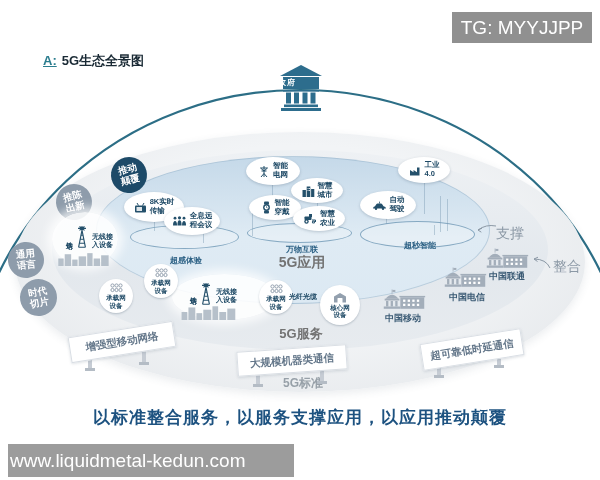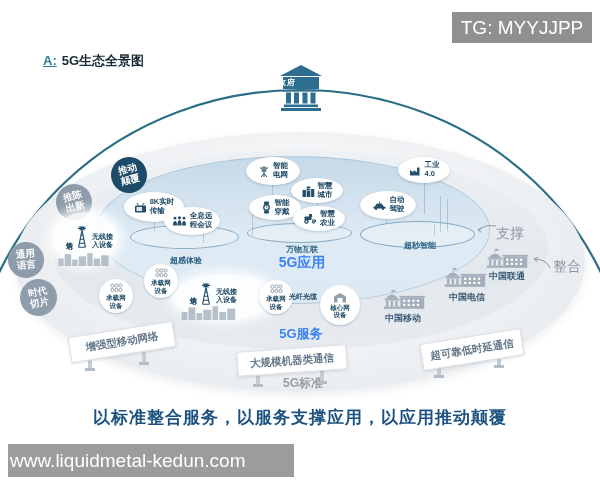--- a/index.html
+++ b/index.html
@@ -26,21 +26,21 @@
     align-items:center;justify-content:center;font-weight:bold;font-size:9.5px;line-height:1.15;}
   .badge-dark{background:#1d4a68;}
   .badge-grey{background:#8e9cab;}
   
   .circle{position:absolute;background:#fff;border-radius:50%;display:flex;flex-direction:column;
     align-items:center;justify-content:center;gap:1px;box-shadow:0 1px 2px rgba(70,90,110,.3);}
   .clabel{font-size:6.5px;font-weight:bold;color:#1e4965;line-height:1.1;text-align:center;}
   .clabel span{display:block;}
   
   .sublabel{position:absolute;font-size:8px;font-weight:bold;color:#2a5f83;text-align:center;}
-  .big-blue{position:absolute;font-weight:bold;color:#3b82f6;text-align:center;}
+  .big-blue{position:absolute;font-weight:bold;color:#737373;text-align:center;}
   .ops-label{position:absolute;font-size:9px;font-weight:bold;color:#3a5a74;text-align:center;white-space:nowrap;}
   .ann{position:absolute;font-size:14px;color:#8b98a5;}
   .sign{position:absolute;background:#fff;border:1px solid #d9dee4;display:flex;align-items:center;
     justify-content:center;font-size:10.5px;font-weight:bold;color:#64778a;white-space:nowrap;
     box-shadow:0 1px 3px rgba(70,90,110,.2);}
   .post{position:absolute;width:4px;height:13px;background:#c6ccd4;}
   .post::after{content:'';position:absolute;left:-3px;bottom:-2px;width:10px;height:3px;background:#b4bcc5;}
   .drip{position:absolute;width:1px;background:rgba(125,155,180,.45);}
   .vtext{writing-mode:vertical-rl;font-size:7px;font-weight:bold;color:#1e4965;letter-spacing:1px;}
   .twr-label{position:absolute;font-size:7px;font-weight:bold;color:#1e4965;line-height:1.2;}

